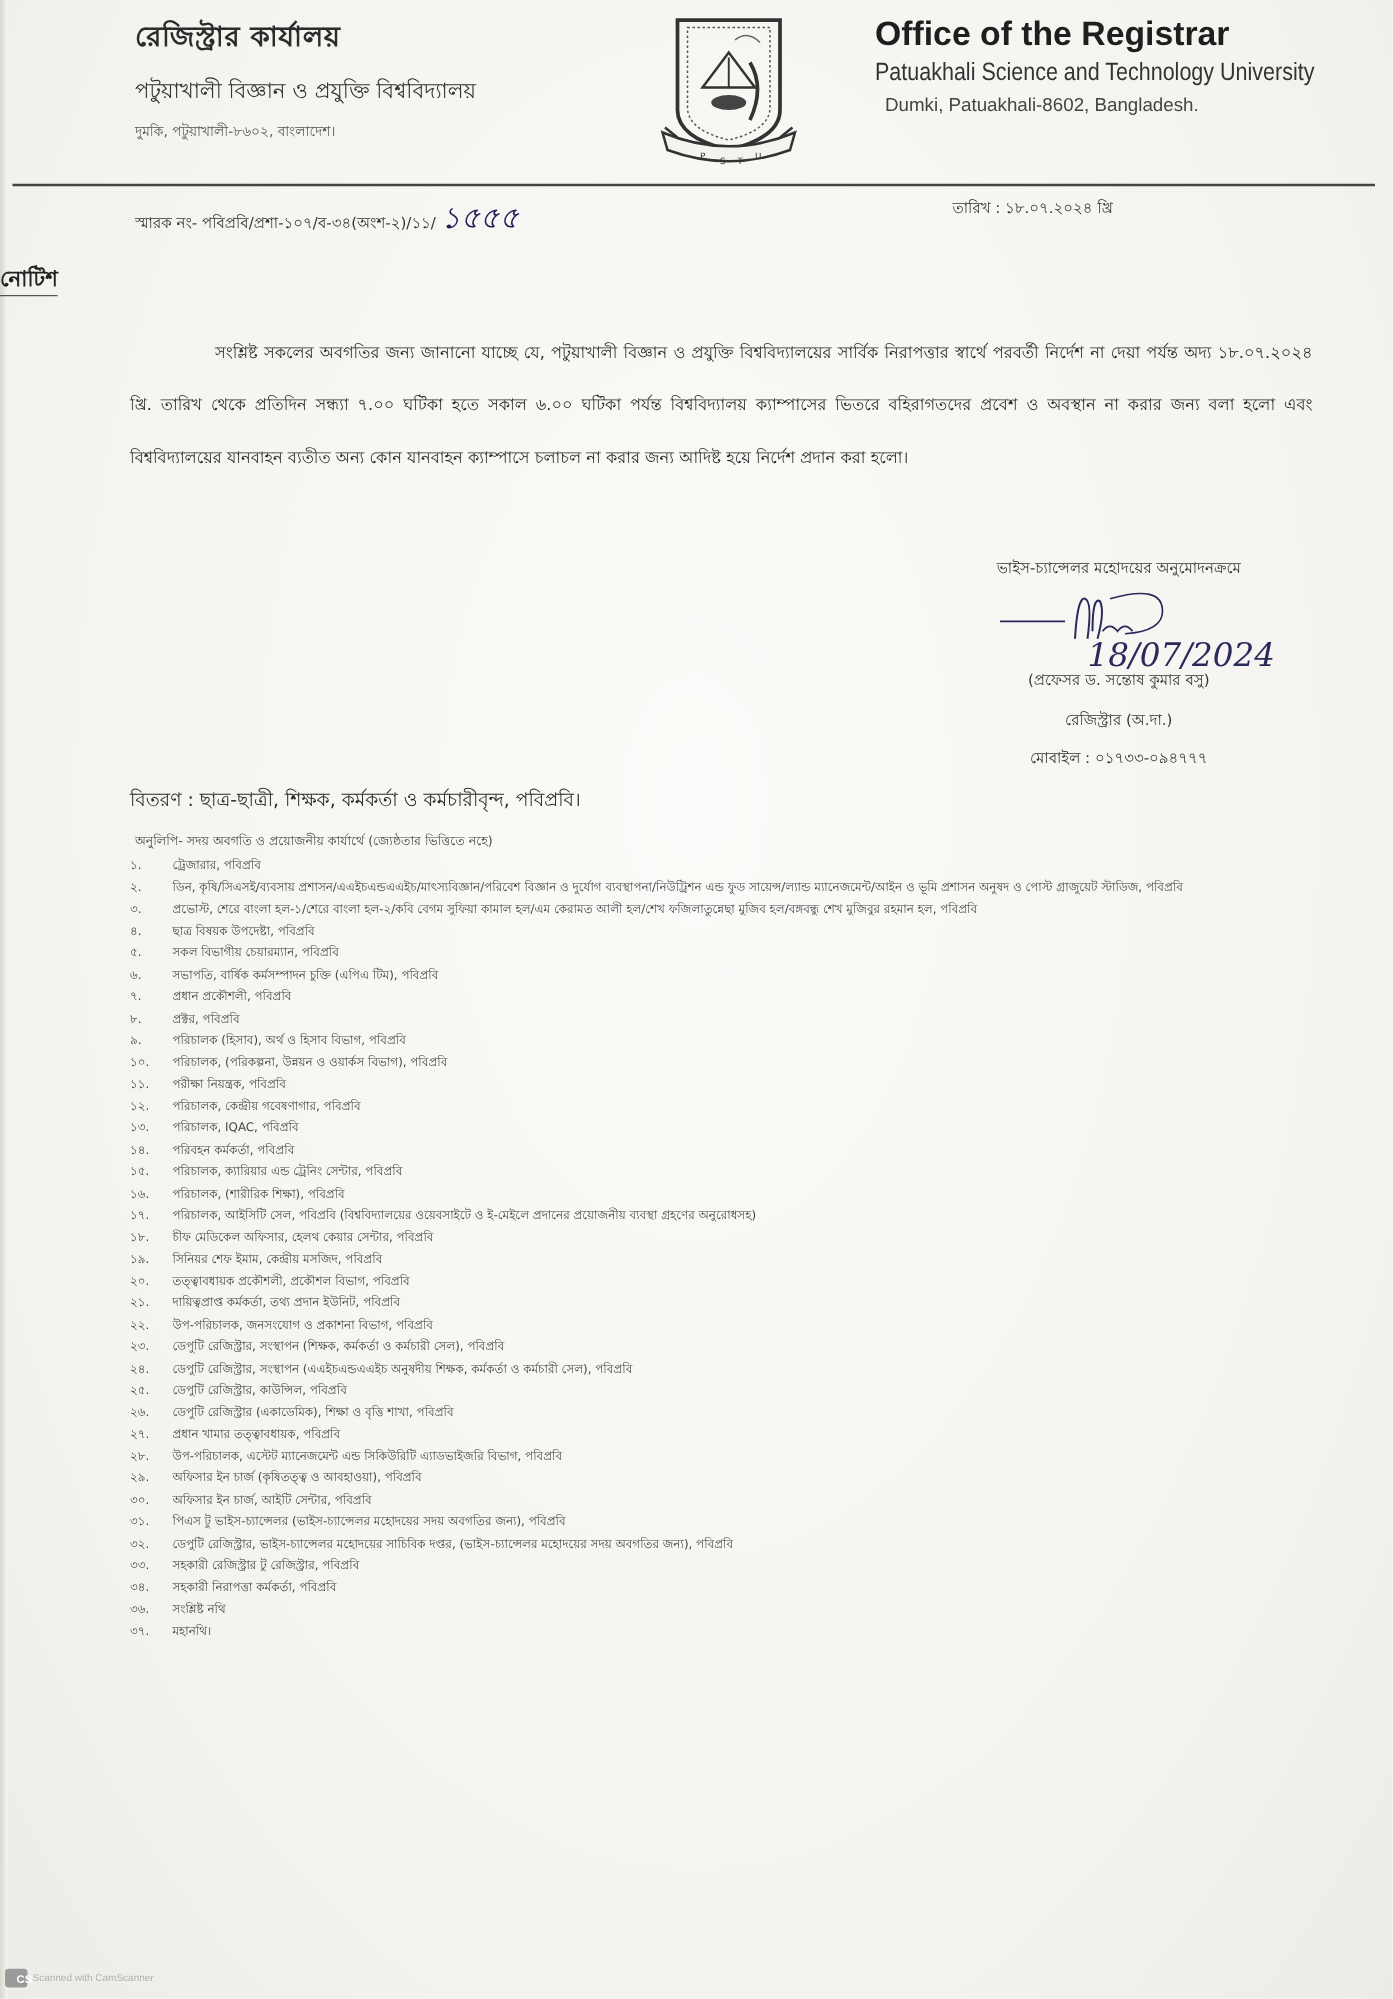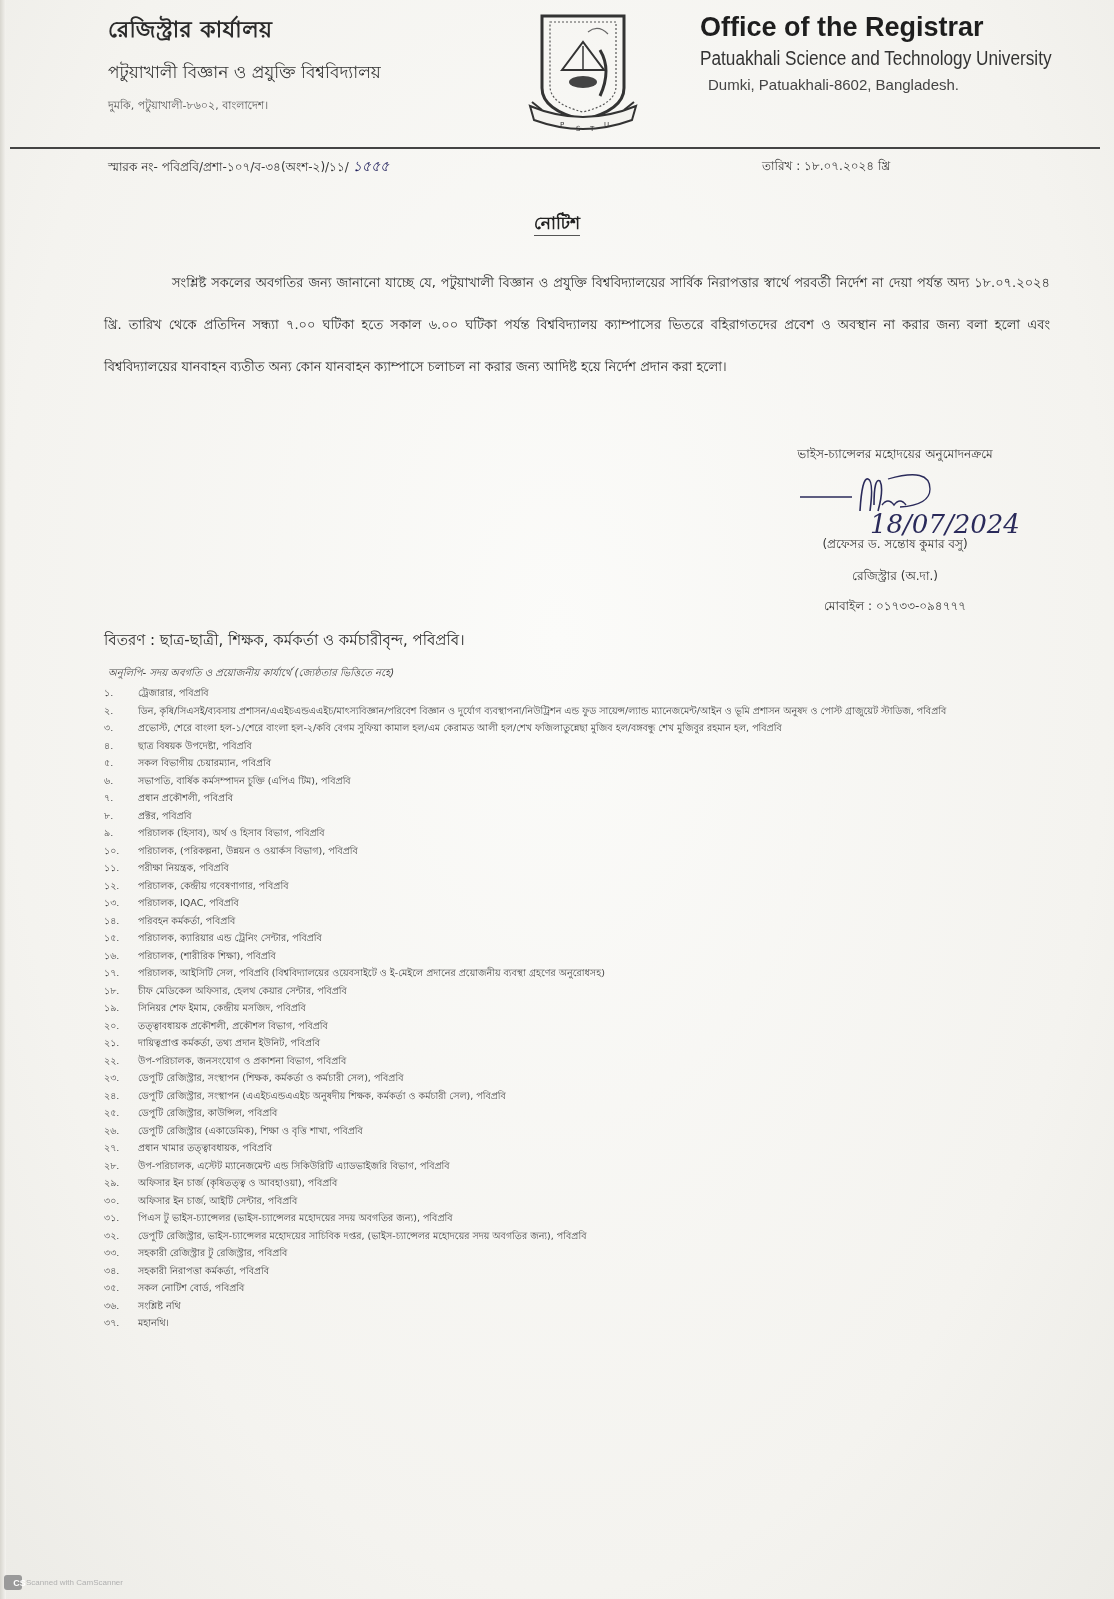--- a/index.html
+++ b/index.html
@@ -18,39 +18,39 @@
   .logo { position: absolute; left: 528px; top: 10px; width: 110px; height: 128px; }
 
   .hdr-en { position: absolute; left: 700px; top: 12px; width: 360px; font-family: Liberation Sans, sans-serif; }
   .hdr-en .e1 { font-size: 27px; font-weight: bold; color: #1e1e1e; }
   .hdr-en .e2 { font-size: 20px; color: #333; margin-top: 4px; transform: scaleX(0.86); transform-origin: left; white-space: nowrap; }
   .hdr-en .e3 { font-size: 15px; color: #444; margin-top: 6px; margin-left: 8px; }
 
   .hdr-rule { position: absolute; left: 10px; right: 14px; top: 147px; height: 2px; background: #444; }
 
   .ref { position: absolute; left: 108px; top: 155px; font-size: 12px; color: #333; }
-  .ref .hand { font-size: 14px; font-family: Liberation Sans, sans-serif; font-style: italic; color: #1d1d5a; margin-left: 4px; }
+  .ref .hand { font-size: 24px; font-family: Liberation Sans, sans-serif; font-style: italic; color: #1d1d5a; margin-left: 4px; }
   .date { position: absolute; left: 762px; top: 157px; font-size: 12px; color: #333; }
 
-  .notice-title { position: absolute; left: 0; right: 0; top: 210px; text-align: center; }
+  .notice-title { position: absolute; left: 0; right: 0; top: 210px; text-align: left; }
   .notice-title span { font-size: 17px; font-weight: bold; border-bottom: 1px solid #555; padding-bottom: 2px; color: #222; }
 
   .body-text { position: absolute; left: 104px; top: 262px; width: 946px; font-size: 13px; line-height: 42px; color: #2a2a2a; text-align: justify; }
   .body-text .indent { display: inline-block; width: 68px; }
 
   .sig-block { position: absolute; left: 740px; top: 445px; width: 310px; text-align: center; font-size: 12px; color: #333; }
   .sig-block .approval { margin-bottom: 6px; }
   .sig-scribble { position: relative; height: 72px; text-align: right; }
   .sig-scribble svg { position: absolute; left: 30px; top: 0; }
   .sig-block .name { margin-top: -8px; }
   .sig-block .role { margin-top: 12px; }
   .sig-block .mobile { margin-top: 10px; }
 
   .dist { position: absolute; left: 104px; top: 628px; font-size: 15px; color: #2a2a2a; }
-  .copy-head { position: absolute; left: 108px; top: 665px; font-size: 10px; color: #444; font-style: italic; }
+  .copy-head { position: absolute; left: 108px; top: 665px; font-size: 10px; color: #444; }
 
   .copy-list { position: absolute; left: 104px; top: 684px; width: 950px; list-style: none; }
   .copy-list li { display: flex; font-size: 9.5px; line-height: 17.5px; color: #444; }
   .copy-list li .num { width: 34px; flex: none; }
   .copy-list li .txt { flex: 1; }
 
   .cs-badge { position: absolute; left: 4px; top: 1575px; display: flex; align-items: center; gap: 4px; }
   .cs-badge .cs { width: 18px; height: 15px; border-radius: 3px; background: #9a9a9a; color: #fff; font-size: 9px; font-weight: bold; display: flex; align-items: center; justify-content: center; font-family: "Liberation Sans", sans-serif; padding-left: 13px; }
   .cs-badge .cs-text { font-size: 8px; color: #b0b0b0; font-family: "Liberation Sans", sans-serif; }
 </style>
@@ -255,24 +255,20 @@
       </li>
     <li>
         <span class="num">৩৩.</span>
         <span class="txt">সহকারী রেজিস্ট্রার টু রেজিস্ট্রার, পবিপ্রবি</span>
       </li>
     <li>
         <span class="num">৩৪.</span>
         <span class="txt">সহকারী নিরাপত্তা কর্মকর্তা, পবিপ্রবি</span>
       </li>
     <li>
-        <span class="num">৩৫.</span>
-        <span class="txt">সকল নোটিশ বোর্ড, পবিপ্রবি</span>
-      </li>
-    <li>
         <span class="num">৩৬.</span>
         <span class="txt">সংশ্লিষ্ট নথি</span>
       </li>
     <li>
         <span class="num">৩৭.</span>
         <span class="txt">মহানথি।</span>
       </li>
   </ul>
 
   <div class="cs-badge">

